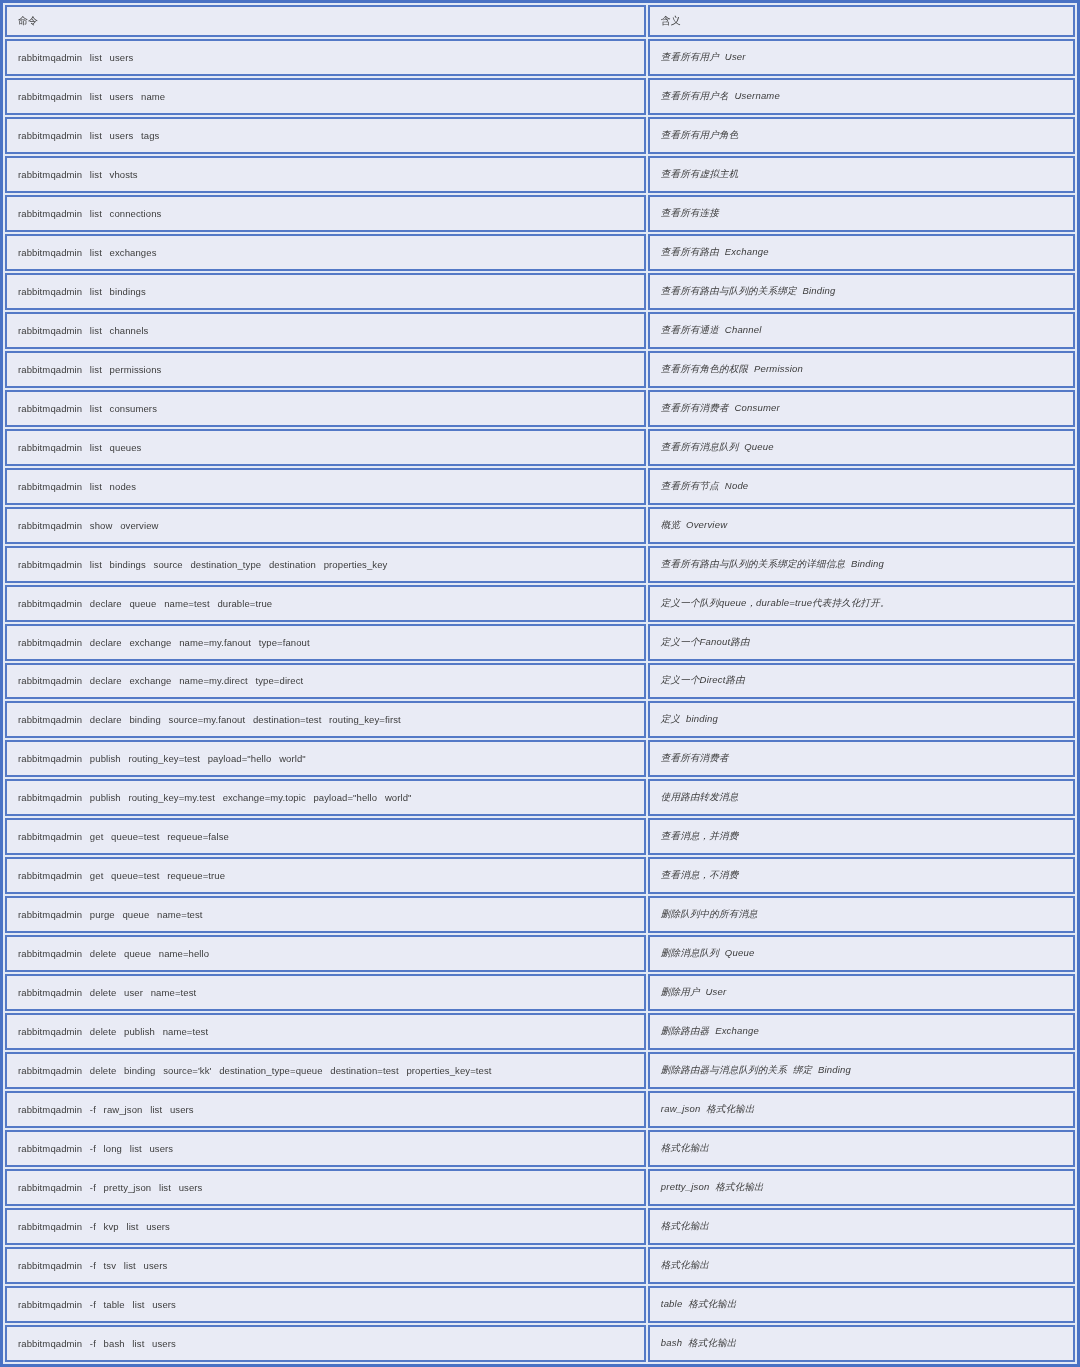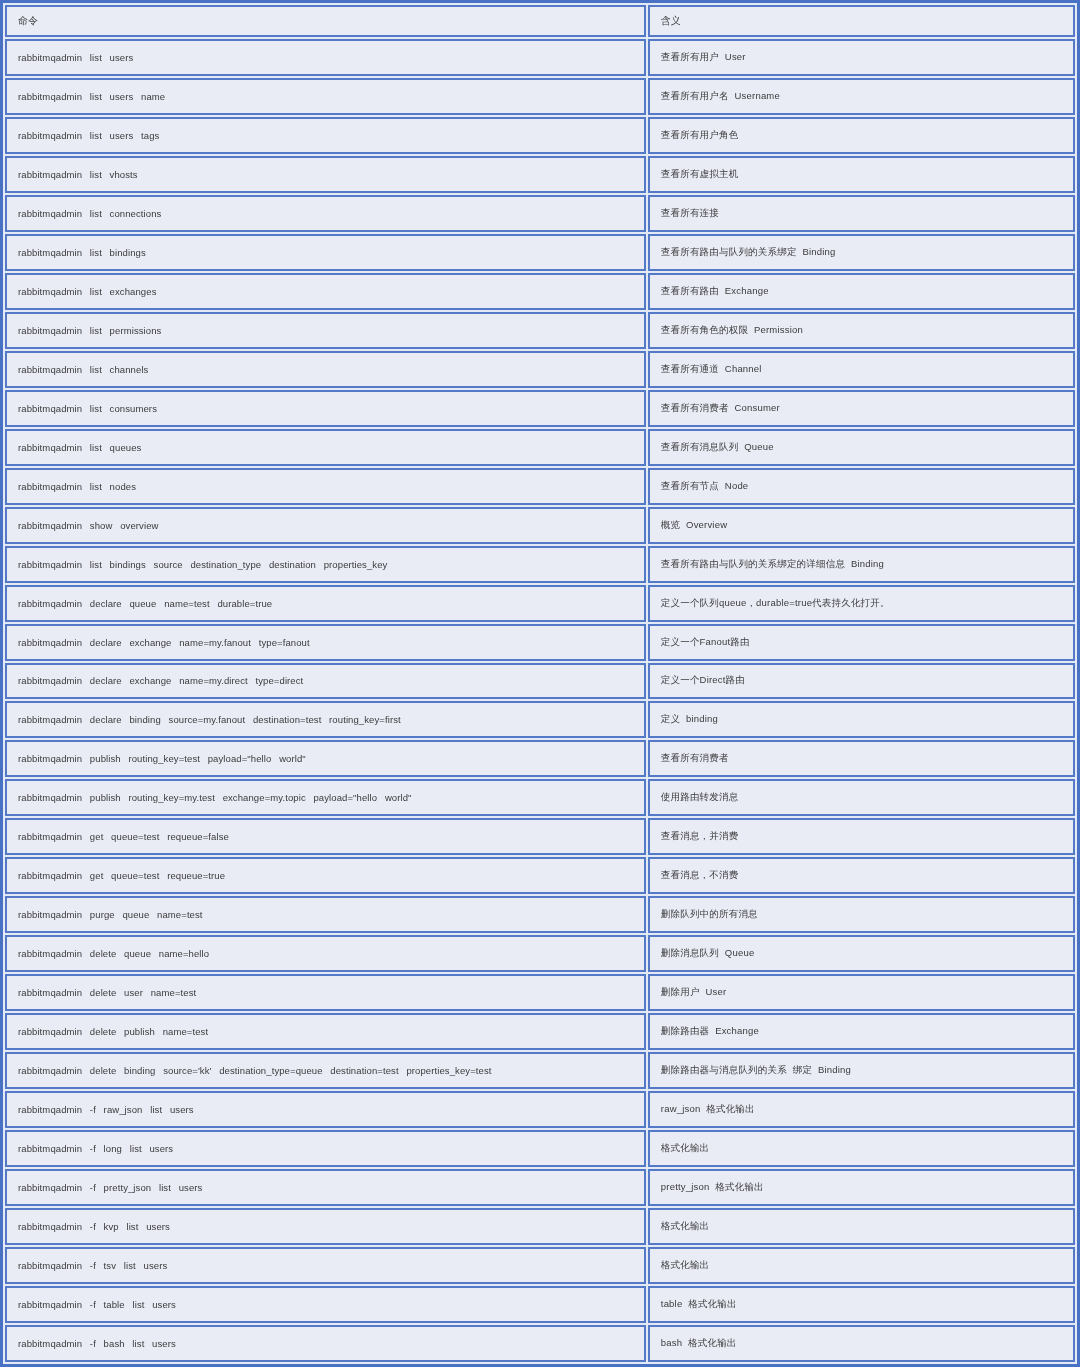--- a/index.html
+++ b/index.html
@@ -40,21 +40,21 @@
     height: 28px;
     font-size: 10px;
     margin-left: 24px;
   }
   td {
     height: 32px;
   }
   col.c-cmd  { width: 60%; }
   col.c-desc { width: 40%; }
   td.cmd  { word-spacing: 5px; letter-spacing: 0.1px; }
-  td.desc { word-spacing: 3px; letter-spacing: 0.2px; }
+  td.desc { word-spacing: 3px; letter-spacing: 0.2px; font-style: italic; }
 </style>
 </head>
 <body>
 
 <div class="page">
   <table class="cmd-table">
     <colgroup>
       <col class="c-cmd">
       <col class="c-desc">
     </colgroup>
@@ -84,37 +84,37 @@
     <td class="cmd">rabbitmqadmin  list vhosts</td>
     <td class="desc">查看所有虚拟主机</td>
   </tr>
 
   <tr>
     <td class="cmd">rabbitmqadmin  list connections</td>
     <td class="desc">查看所有连接</td>
   </tr>
 
   <tr>
+    <td class="cmd">rabbitmqadmin  list exchanges</td>
+    <td class="desc">查看所有路由  Exchange</td>
+  </tr>
+
+  <tr>
     <td class="cmd">rabbitmqadmin  list bindings</td>
     <td class="desc">查看所有路由与队列的关系绑定   Binding</td>
   </tr>
 
   <tr>
-    <td class="cmd">rabbitmqadmin  list exchanges</td>
-    <td class="desc">查看所有路由  Exchange</td>
+    <td class="cmd">rabbitmqadmin  list channels</td>
+    <td class="desc">查看所有通道  Channel</td>
   </tr>
 
   <tr>
     <td class="cmd">rabbitmqadmin  list permissions</td>
     <td class="desc">查看所有角色的权限  Permission</td>
-  </tr>
-
-  <tr>
-    <td class="cmd">rabbitmqadmin  list channels</td>
-    <td class="desc">查看所有通道  Channel</td>
   </tr>
 
   <tr>
     <td class="cmd">rabbitmqadmin  list consumers</td>
     <td class="desc">查看所有消费者  Consumer</td>
   </tr>
 
   <tr>
     <td class="cmd">rabbitmqadmin  list queues</td>
     <td class="desc">查看所有消息队列  Queue</td>

